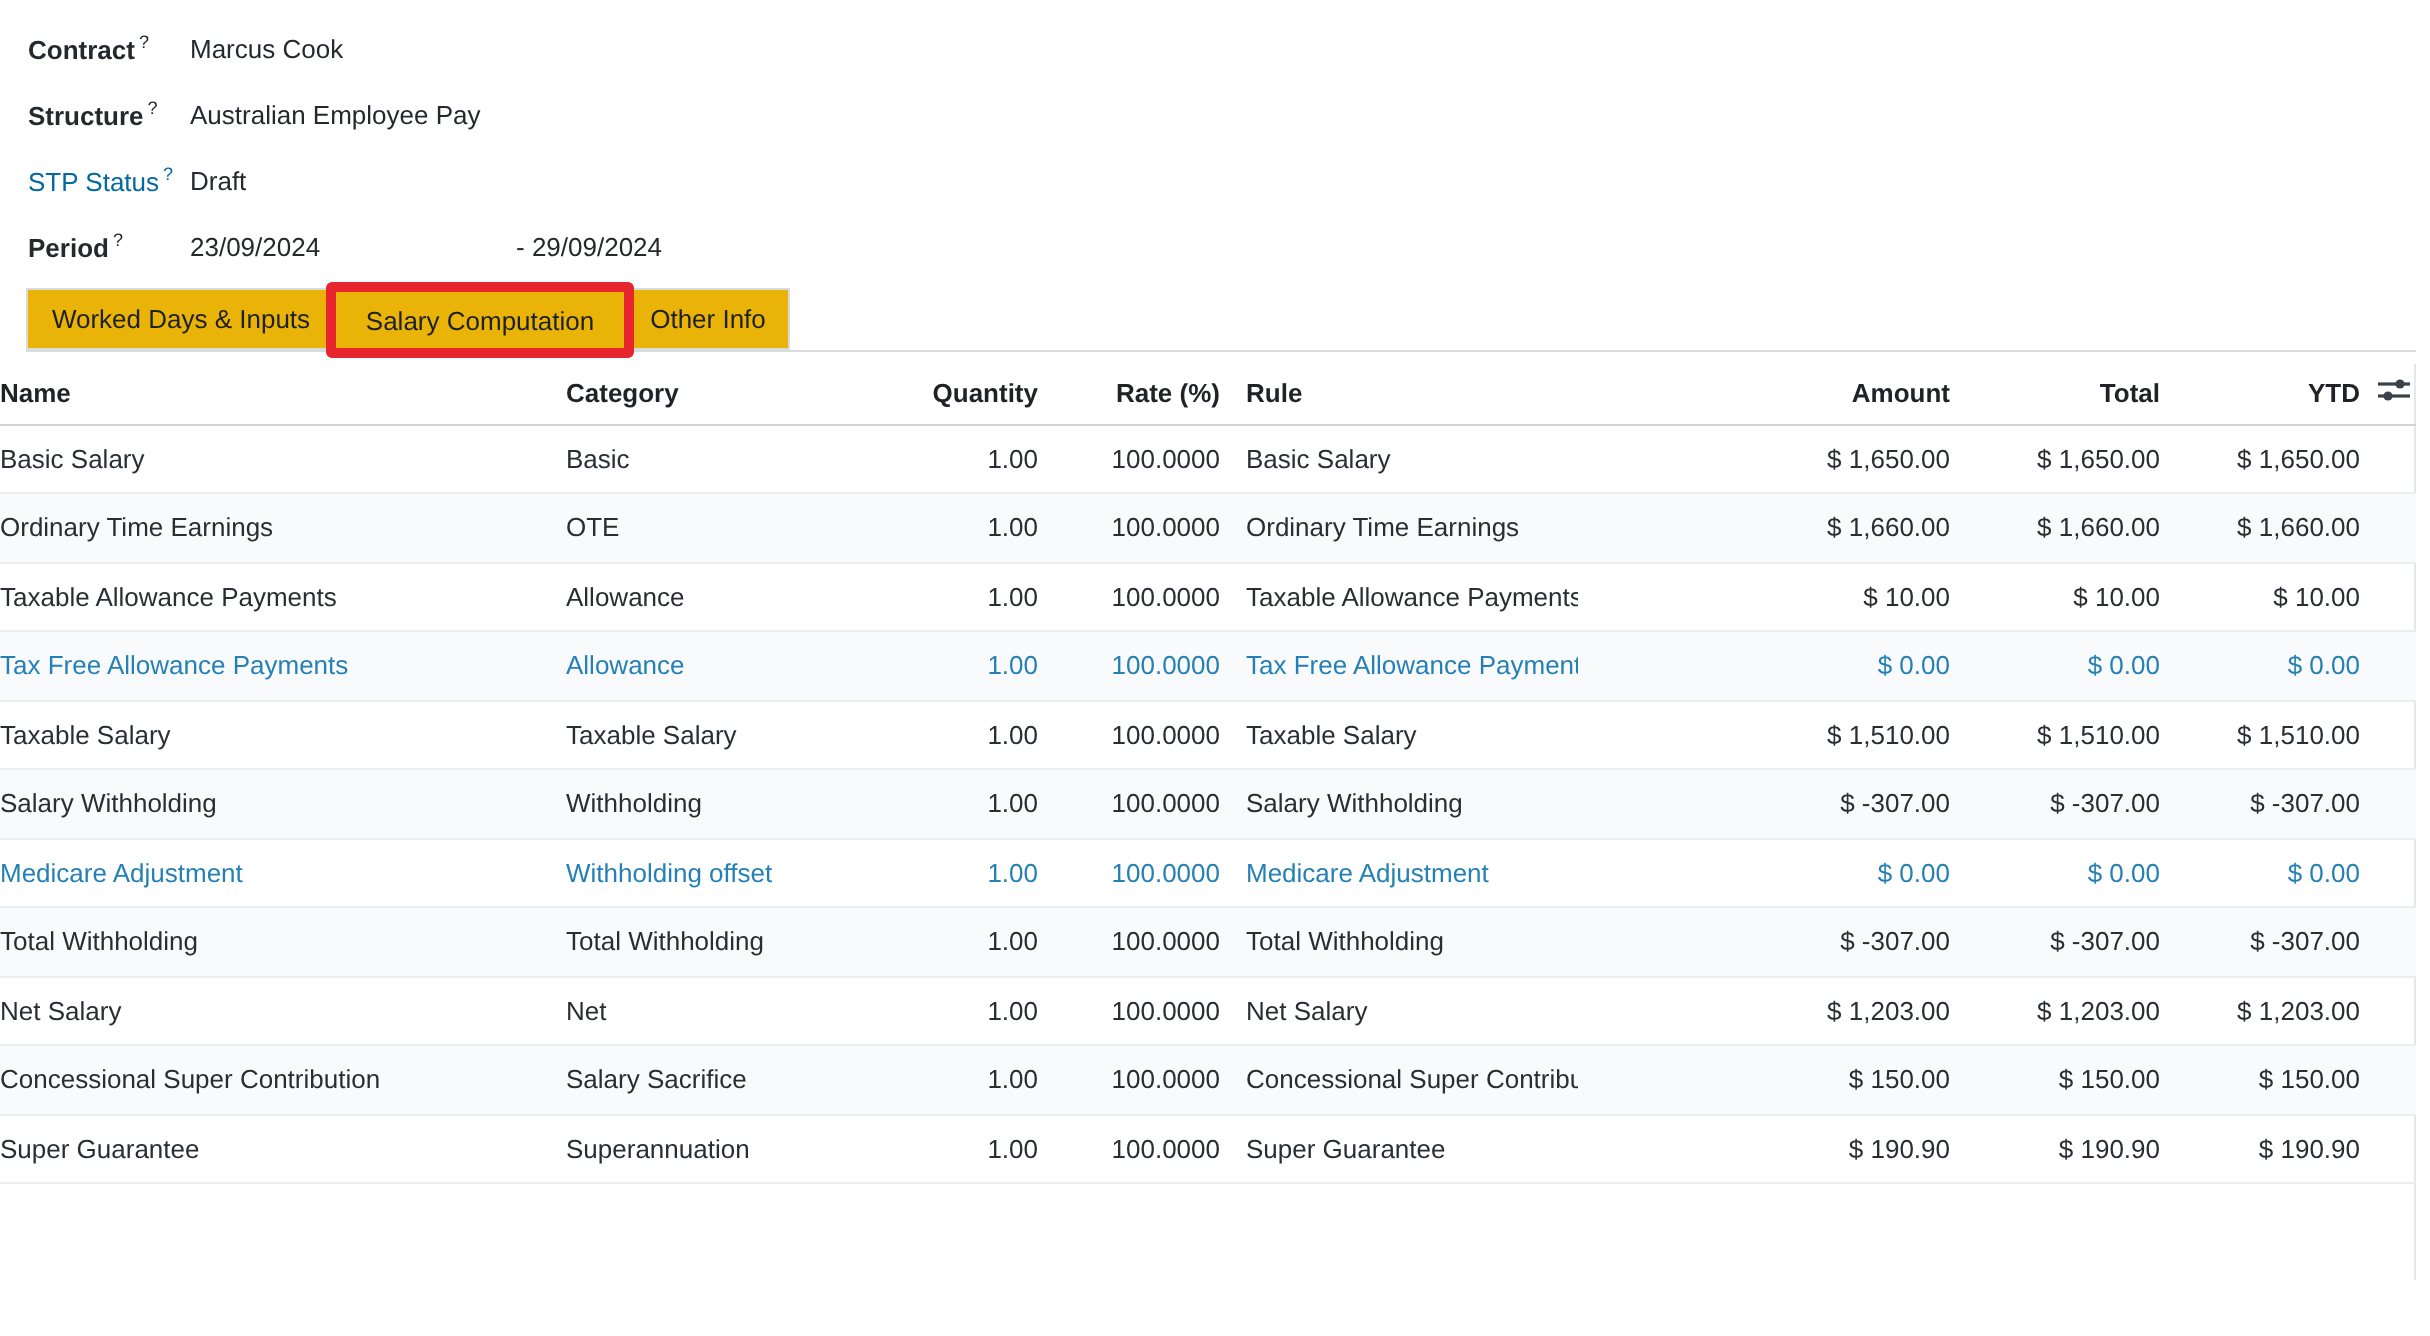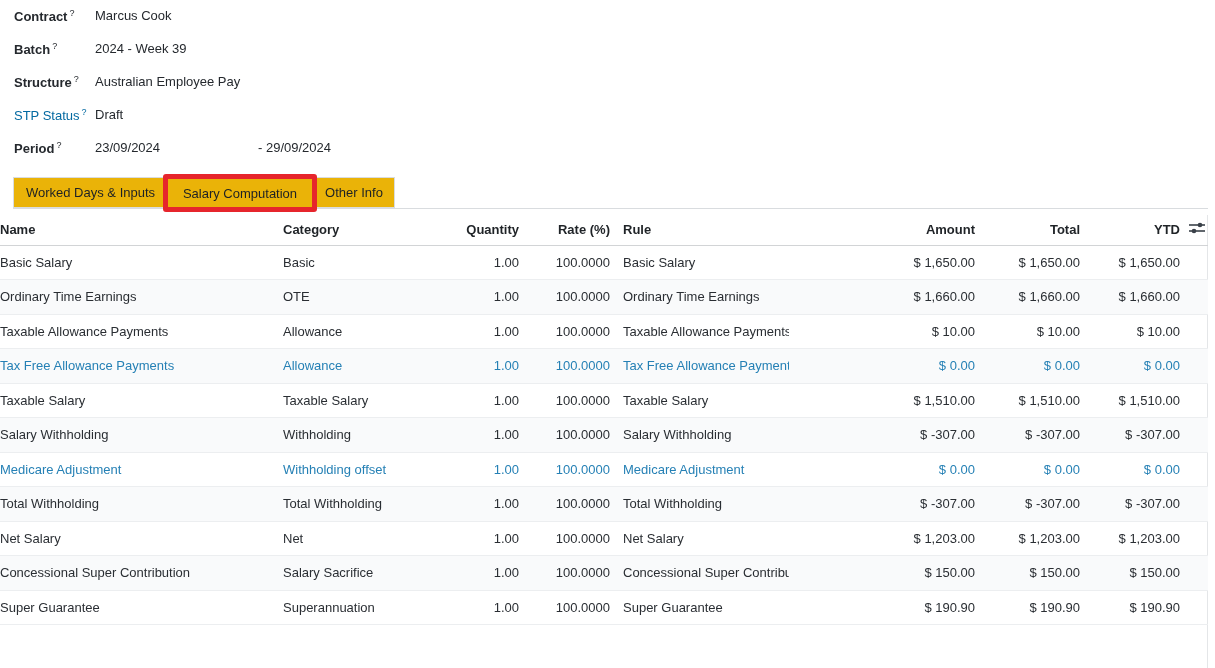--- a/index.html
+++ b/index.html
@@ -4,21 +4,21 @@
 <style>
   * { box-sizing: border-box; }
   html,body { margin:0; padding:0; }
   body {
     width:1215px; height:668px; overflow:hidden;
     background:#ffffff; color:#25292e;
     font-family:"Liberation Sans", sans-serif; font-size:13px;
   }
   
   .form-section { padding:8px 0 4px 14px; }
-  .form-row { display:flex; align-items:flex-start; height:33px; }
+  .form-row { display:flex; align-items:center; height:33px; }
   .form-label { width:81px; font-weight:700; color:#25292e; flex:none; }
   .form-label.muted { color:#0369a1; font-weight:400; }
   sup.help { font-size:9px; margin-left:2px; font-weight:400; }
   .form-value { color:#25292e; display:flex; align-items:center; cursor:pointer; }
   .form-value .date1 { width:163px; flex:none; }
   
   .tabs-row {
     display:flex; position:relative; margin-left:13px; width:1195px;
     border-bottom:1px solid #d9dcdf; height:32px; align-items:flex-end;
   }
@@ -58,24 +58,20 @@
   tbody tr { cursor:pointer; }
 </style>
 </head>
 <body>
 
 <div>
   <div class="form-section">
       <div class="form-row">
         <span class="form-label">Contract<sup class="help">?</sup></span>
         <span class="form-value">Marcus Cook</span>
-      </div>
-      <div class="form-row">
-        <span class="form-label">Batch<sup class="help">?</sup></span>
-        <span class="form-value">2024 - Week 39</span>
       </div>
       <div class="form-row">
         <span class="form-label">Structure<sup class="help">?</sup></span>
         <span class="form-value">Australian Employee Pay</span>
       </div>
       <div class="form-row">
         <span class="form-label muted">STP Status<sup class="help">?</sup></span>
         <span class="form-value">Draft</span>
       </div>
       <div class="form-row">

